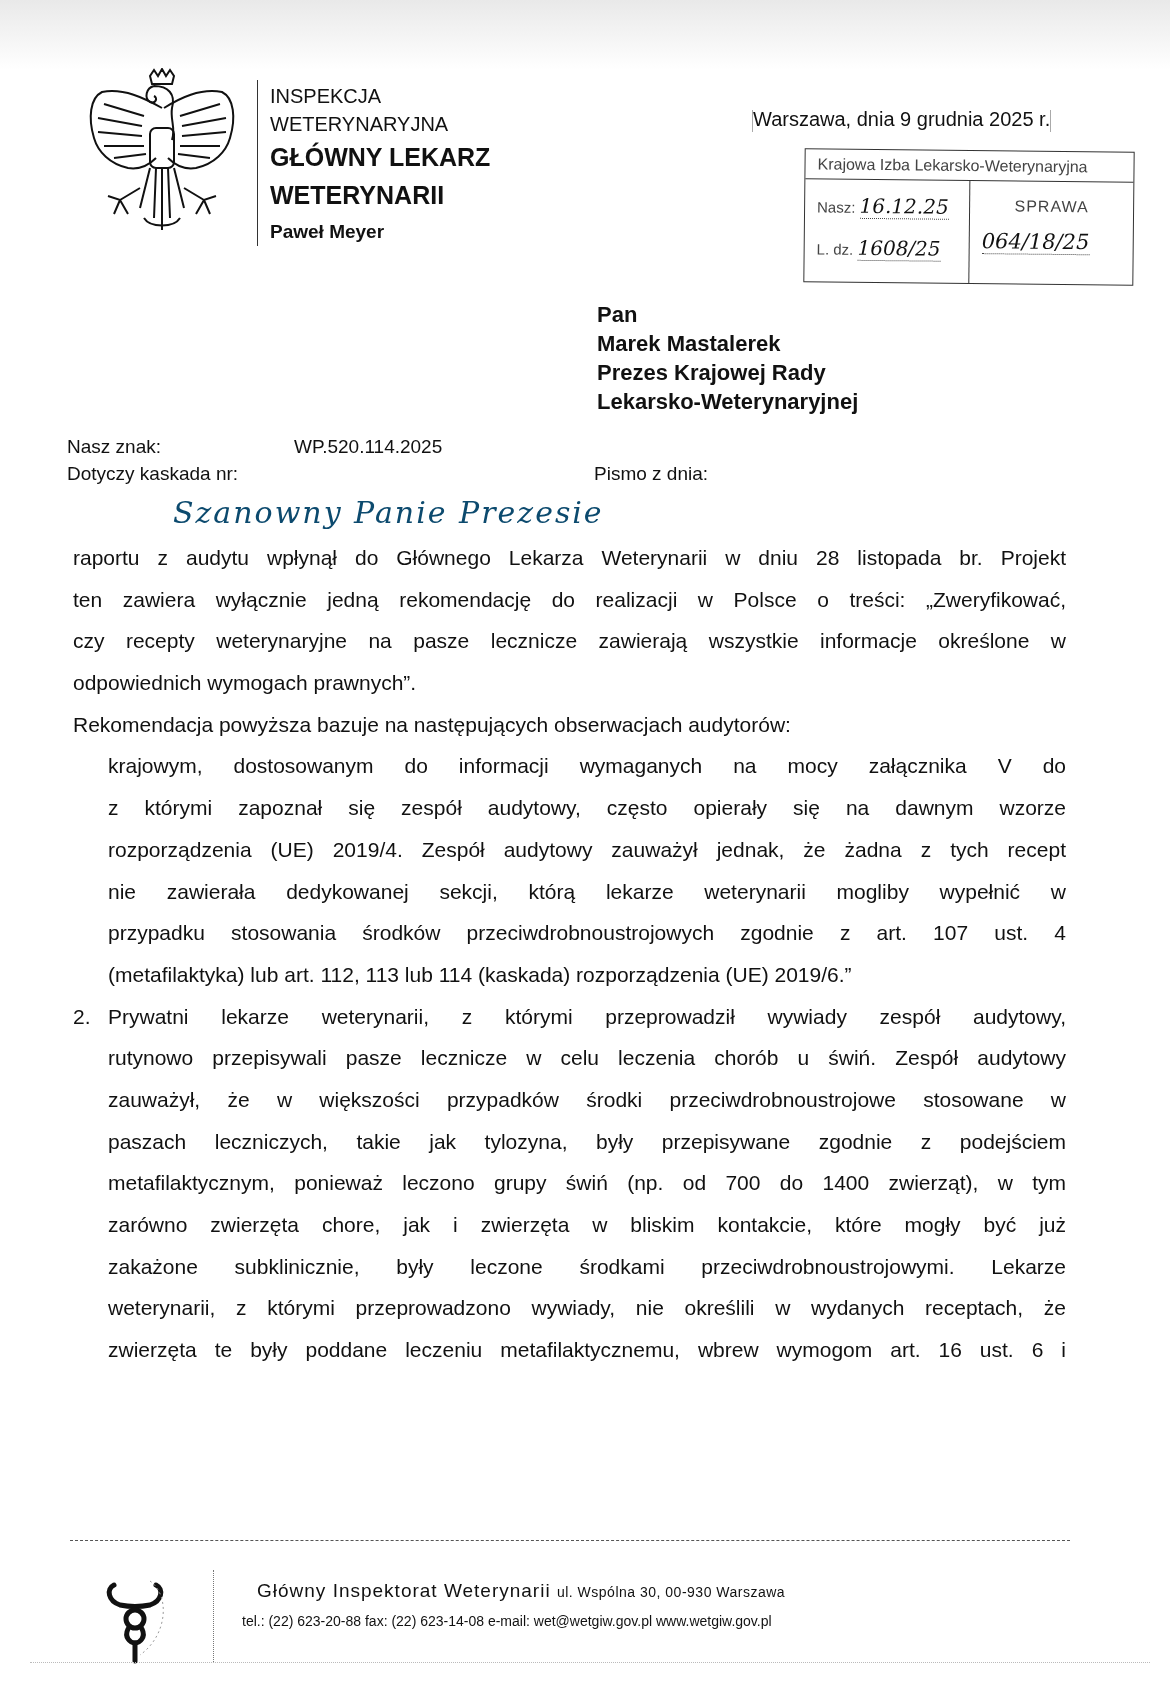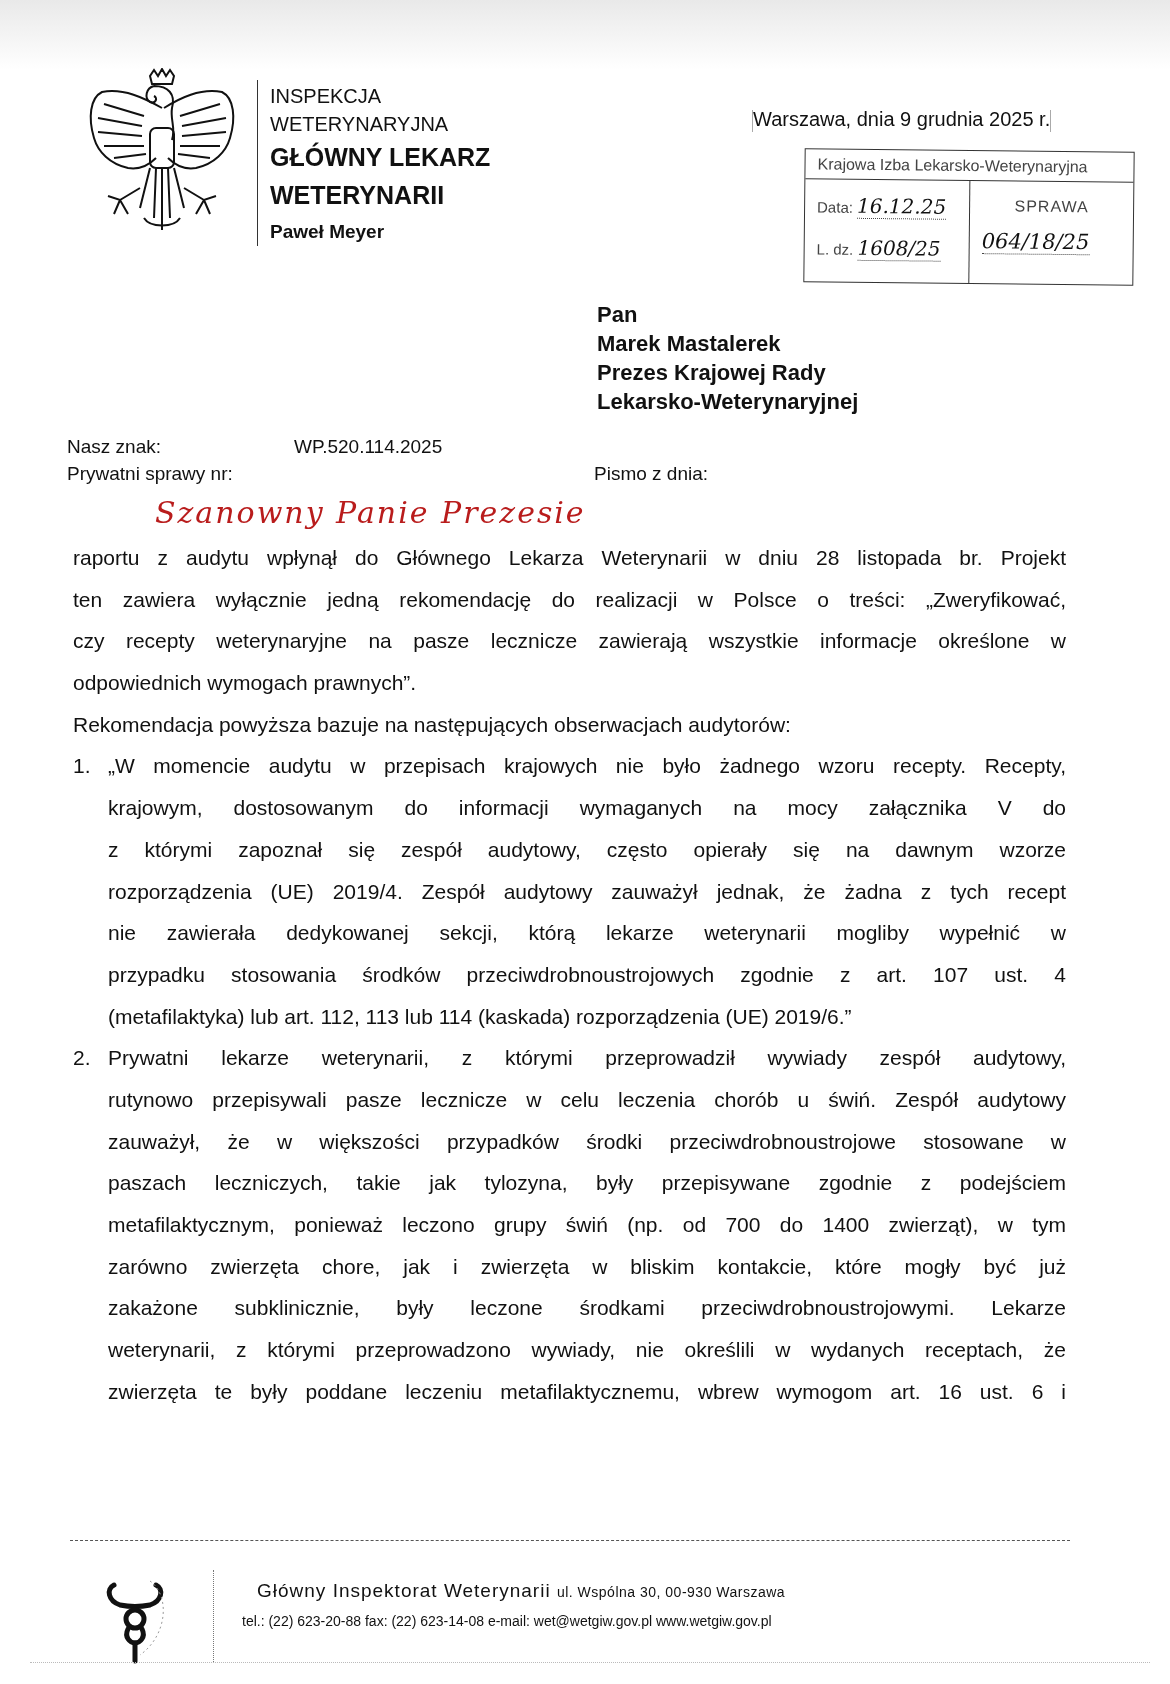--- a/index.html
+++ b/index.html
@@ -30,21 +30,21 @@
   .stamp-right { position:absolute; left:165px; top:30px; width:163px; height:102px; }
   .stamp-row { position:absolute; left:12px; font-size:15px; color:#444; white-space:nowrap; }
   .hand { font-family:"DejaVu Serif", serif; font-style:italic; color:#111; font-size:20px; }
   .dots { border-bottom:1.5px dotted #444; display:inline-block; }
   .sprawa-label { position:absolute; left:0; width:100%; top:16px; text-align:center; font-size:16px; color:#444; letter-spacing:1px; }
   .sprawa-val { position:absolute; left:12px; top:48px; font-size:21px; }
   
   .addr { left:597px; font-weight:bold; font-size:22px; line-height:29px; white-space:nowrap; }
   
   .meta { font-size:19px; white-space:nowrap; }
-  .salutation { left:155px; top:495px; font-family:"DejaVu Serif", serif; font-style:italic; font-size:30px; letter-spacing:2px; color:#b91c1c; white-space:nowrap; }
+  .salutation { left:173px; top:495px; font-family:"DejaVu Serif", serif; font-style:italic; font-size:30px; letter-spacing:2px; color:#0c4a6e; white-space:nowrap; }
   
   .body-text { left:73px; width:993px; font-size:21px; line-height:41.7px; }
   .body-line { display:block; height:41.7px; white-space:nowrap; text-align:justify; text-align-last:justify; overflow:hidden; }
   .body-line.last { text-align-last:left; }
   .num { display:inline-block; width:35px; }
   .ind { padding-left:35px; }
   
   .sep { left:70px; top:1540px; width:1000px; height:0; border-top:1.5px dashed #555; }
   .foot-logo { left:100px; top:1575px; width:70px; height:90px; }
   .foot-rule { left:213px; top:1570px; width:0; height:92px; border-left:1px dotted #777; }
@@ -81,54 +81,53 @@
 <div class="abs hdr-line hdr-sig" style="top:220px">Paweł Meyer</div>
 
 <div class="abs date">
   <span class="bar"></span><span>Warszawa, dnia  9 grudnia 2025 r.</span><span class="bar"></span>
 </div>
 
 <div class="abs stamp">
   <div class="stamp-title">Krajowa Izba Lekarsko-Weterynaryjna</div>
   <div class="stamp-left">
     <div class="stamp-row" style="top:14px">
-      <span>Data:</span>
+      <span>Nasz:</span>
       <span class="dots hand">16.12.25</span>
     </div>
     <div class="stamp-row" style="top:56px">
       <span>L. dz.</span>
       <span class="dots hand">1608/25</span>
     </div>
   </div>
   <div class="stamp-right">
     <div class="sprawa-label">SPRAWA</div>
     <div class="sprawa-val dots hand">064/18/25</div>
   </div>
 </div>
 
 <div class="abs addr" style="top:300px">Pan</div>
 <div class="abs addr" style="top:329px">Marek Mastalerek</div>
 <div class="abs addr" style="top:358px">Prezes Krajowej Rady</div>
 <div class="abs addr" style="top:387px">Lekarsko-Weterynaryjnej</div>
 
 <div class="abs meta" style="left:67px; top:436px">Nasz znak:</div>
 <div class="abs meta" style="left:294px; top:436px">WP.520.114.2025</div>
-<div class="abs meta" style="left:67px; top:463px">Prywatni sprawy nr:</div>
+<div class="abs meta" style="left:67px; top:463px">Dotyczy kaskada nr:</div>
 <div class="abs meta" style="left:594px; top:463px">Pismo z dnia:</div>
 <div class="abs salutation">Szanowny Panie Prezesie</div>
 
 <div class="abs body-text" style="top:537px">
   <span class="body-line">raportu z audytu wpłynął do Głównego Lekarza Weterynarii w dniu 28 listopada br. Projekt</span>
   <span class="body-line">ten zawiera wyłącznie jedną rekomendację do realizacji w Polsce  o treści: „Zweryfikować,</span>
   <span class="body-line">czy recepty weterynaryjne na pasze lecznicze zawierają wszystkie informacje określone w</span>
   <span class="body-line last">odpowiednich wymogach prawnych”.</span>
   <span class="body-line last">Rekomendacja powyższa bazuje na następujących obserwacjach audytorów:</span>
 
   <div>
-    <span class="body-line"><span class="num">1.</span><span>„W momencie audytu w przepisach krajowych nie było żadnego wzoru recepty. Recepty,</span></span>
     <span class="body-line ind">krajowym, dostosowanym do informacji wymaganych na mocy załącznika V do</span>
     <span class="body-line ind">z którymi zapoznał się zespół audytowy, często opierały się na dawnym wzorze</span>
     <span class="body-line ind">rozporządzenia (UE) 2019/4. Zespół audytowy zauważył jednak, że żadna z tych recept</span>
     <span class="body-line ind">nie zawierała dedykowanej sekcji, którą lekarze weterynarii mogliby wypełnić w</span>
     <span class="body-line ind">przypadku stosowania środków przeciwdrobnoustrojowych zgodnie z art. 107 ust. 4</span>
     <span class="body-line ind last">(metafilaktyka) lub art. 112, 113 lub 114 (kaskada) rozporządzenia (UE) 2019/6.”</span>
   </div>
 
   <div>
     <span class="body-line"><span class="num">2.</span><span>Prywatni lekarze weterynarii, z którymi przeprowadził wywiady zespół audytowy,</span></span>

